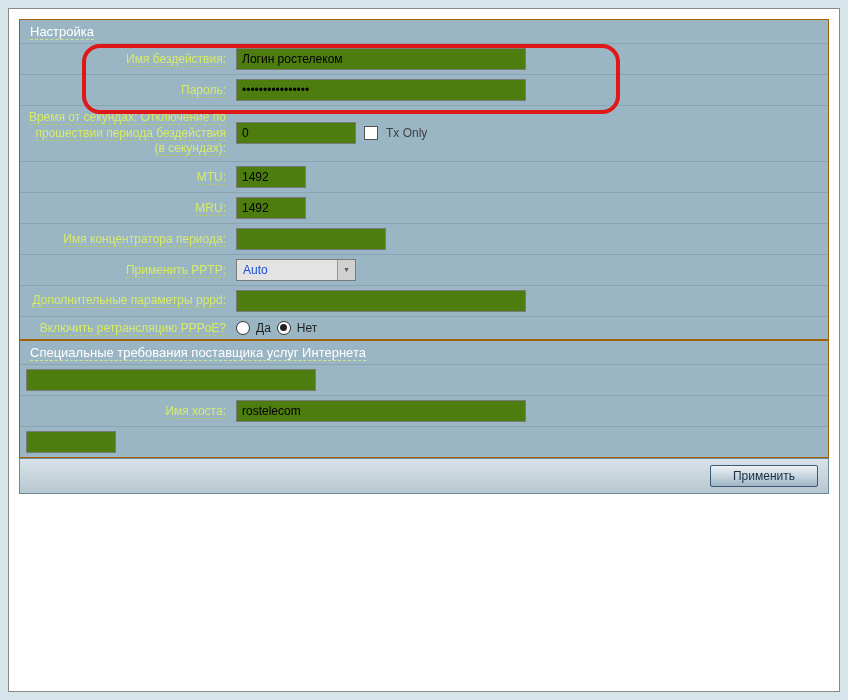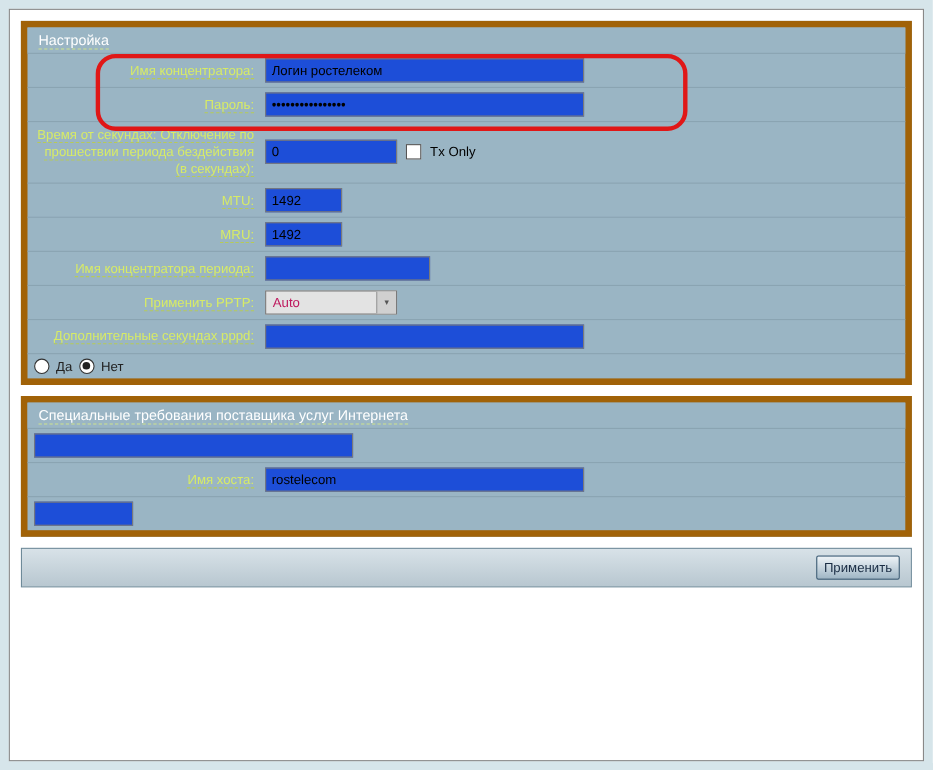--- a/index.html
+++ b/index.html
@@ -12,22 +12,21 @@
   padding: 8px;
 }
 .outer-panel {
   background: #fff;
   border: 1px solid #888;
   padding: 10px;
   height: 100%;
 }
 .fieldset {
   background: #9ab5c4;
-  border: 6px solid #a16207;
-  margin-bottom: 10px;
+  border: 1px solid #a16207;
   position: relative;
 }
 .legend {
   color: #fff;
   font-size: 13px;
   padding: 4px 10px;
   background: #9ab5c4;
 }
 .legend span {
   border-bottom: 1px dashed #cde38e;
@@ -52,37 +51,37 @@
   flex: 1;
   display: flex;
   align-items: center;
   gap: 8px;
 }
 input[type="text"], input[type="password"] {
   font-family: Arial, sans-serif;
   font-size: 12px;
   padding: 3px 5px;
   border: 1px solid #7a7a7a;
-  background: #1d4ed8;
+  background: #4d7c0f;
 }
 .wide { width: 290px; }
 .sm { width: 70px; }
 .med { width: 150px; }
 .pptp-select {
   display: flex;
   align-items: stretch;
   border: 1px solid #7a7a7a;
   background: #e3e3e3;
   width: 120px;
   height: 22px;
 }
 .pptp-select .sel-text {
   flex: 1;
   padding: 3px 6px;
-  color: #be185d;
+  color: #1d4ed8;
 }
 .pptp-select .sel-btn {
   width: 18px;
   background: #d0d0d0;
   border-left: 1px solid #999;
   display: flex;
   align-items: center;
   justify-content: center;
   color: #555;
   font-size: 8px;
@@ -117,56 +116,56 @@
 }
 .footer-bar {
   border: 1px solid #6e8a99;
   background: linear-gradient(#d8e2e8, #b8c7d0);
   padding: 6px 10px;
   text-align: right;
 }
 .apply-btn {
   background: linear-gradient(#eef3f7, #9fb6c5);
   border: 1px solid #3b5b74;
-  padding: 3px 6px;
+  padding: 3px 22px;
   font-size: 12px;
   color: #1a2d44;
   cursor: pointer;
   border-radius: 2px;
 }
 </style>
 </head>
 <body>
 
 <div class="outer-panel">
 
   <div class="fieldset">
     <div class="highlight-callout"></div>
     <div class="legend"><span>Настройка</span></div>
 
     <div class="row">
-      <div class="label-col"><span>Имя концентратора:</span></div>
+      <div class="label-col"><span>Имя бездействия:</span></div>
       <div class="input-col">
         <input type="text" class="wide" value="Логин ростелеком" style="">
       </div>
     </div>
 
     <div class="row">
       <div class="label-col"><span>Пароль:</span></div>
       <div class="input-col">
         <input type="text" class="wide" value="••••••••••••••••" style="">
       </div>
     </div>
 
     <div class="row">
       <div class="label-col" style="line-height:1.3"><span>Время от             секундах: Отключение по прошествии периода бездействия (в секундах):</span></div>
       <div class="input-col">
         <input type="text" class="sm" style="width: 120px;" value="0">
         <span class="checkbox-box"></span>
-        <span style="color:#000000">Tx Only</span>
+        <span style="color:#404040">Tx Only</span>
       </div>
     </div>
 
     <div class="row">
       <div class="label-col"><span>MTU:</span></div>
       <div class="input-col">
         <input type="text" class="sm" value="1492" style="">
       </div>
     </div>
 
@@ -189,27 +188,28 @@
       <div class="label-col"><span>Применить PPTP:</span></div>
       <div class="input-col">
         <div class="pptp-select">
           <div class="sel-text">Auto</div>
           <div class="sel-btn">▾</div>
         </div>
       </div>
     </div>
 
     <div class="row">
-      <div class="label-col" style="line-height:1.3"><span>Дополнительные секундах pppd:</span></div>
+      <div class="label-col" style="line-height:1.3"><span>Дополнительные параметры pppd:</span></div>
       <div class="input-col">
         <input type="text" class="wide" value="" style="">
       </div>
     </div>
 
     <div class="row">
+      <div class="label-col"><span>Включить ретрансляцию PPPoE?</span></div>
       <div class="input-col">
         <div class="radio-group">
           <span class="radio-outer"></span>
           <span>Да</span>
           <span class="radio-outer">
               <span class="radio-inner"></span>
             </span>
           <span>Нет</span>
         </div>
       </div>

